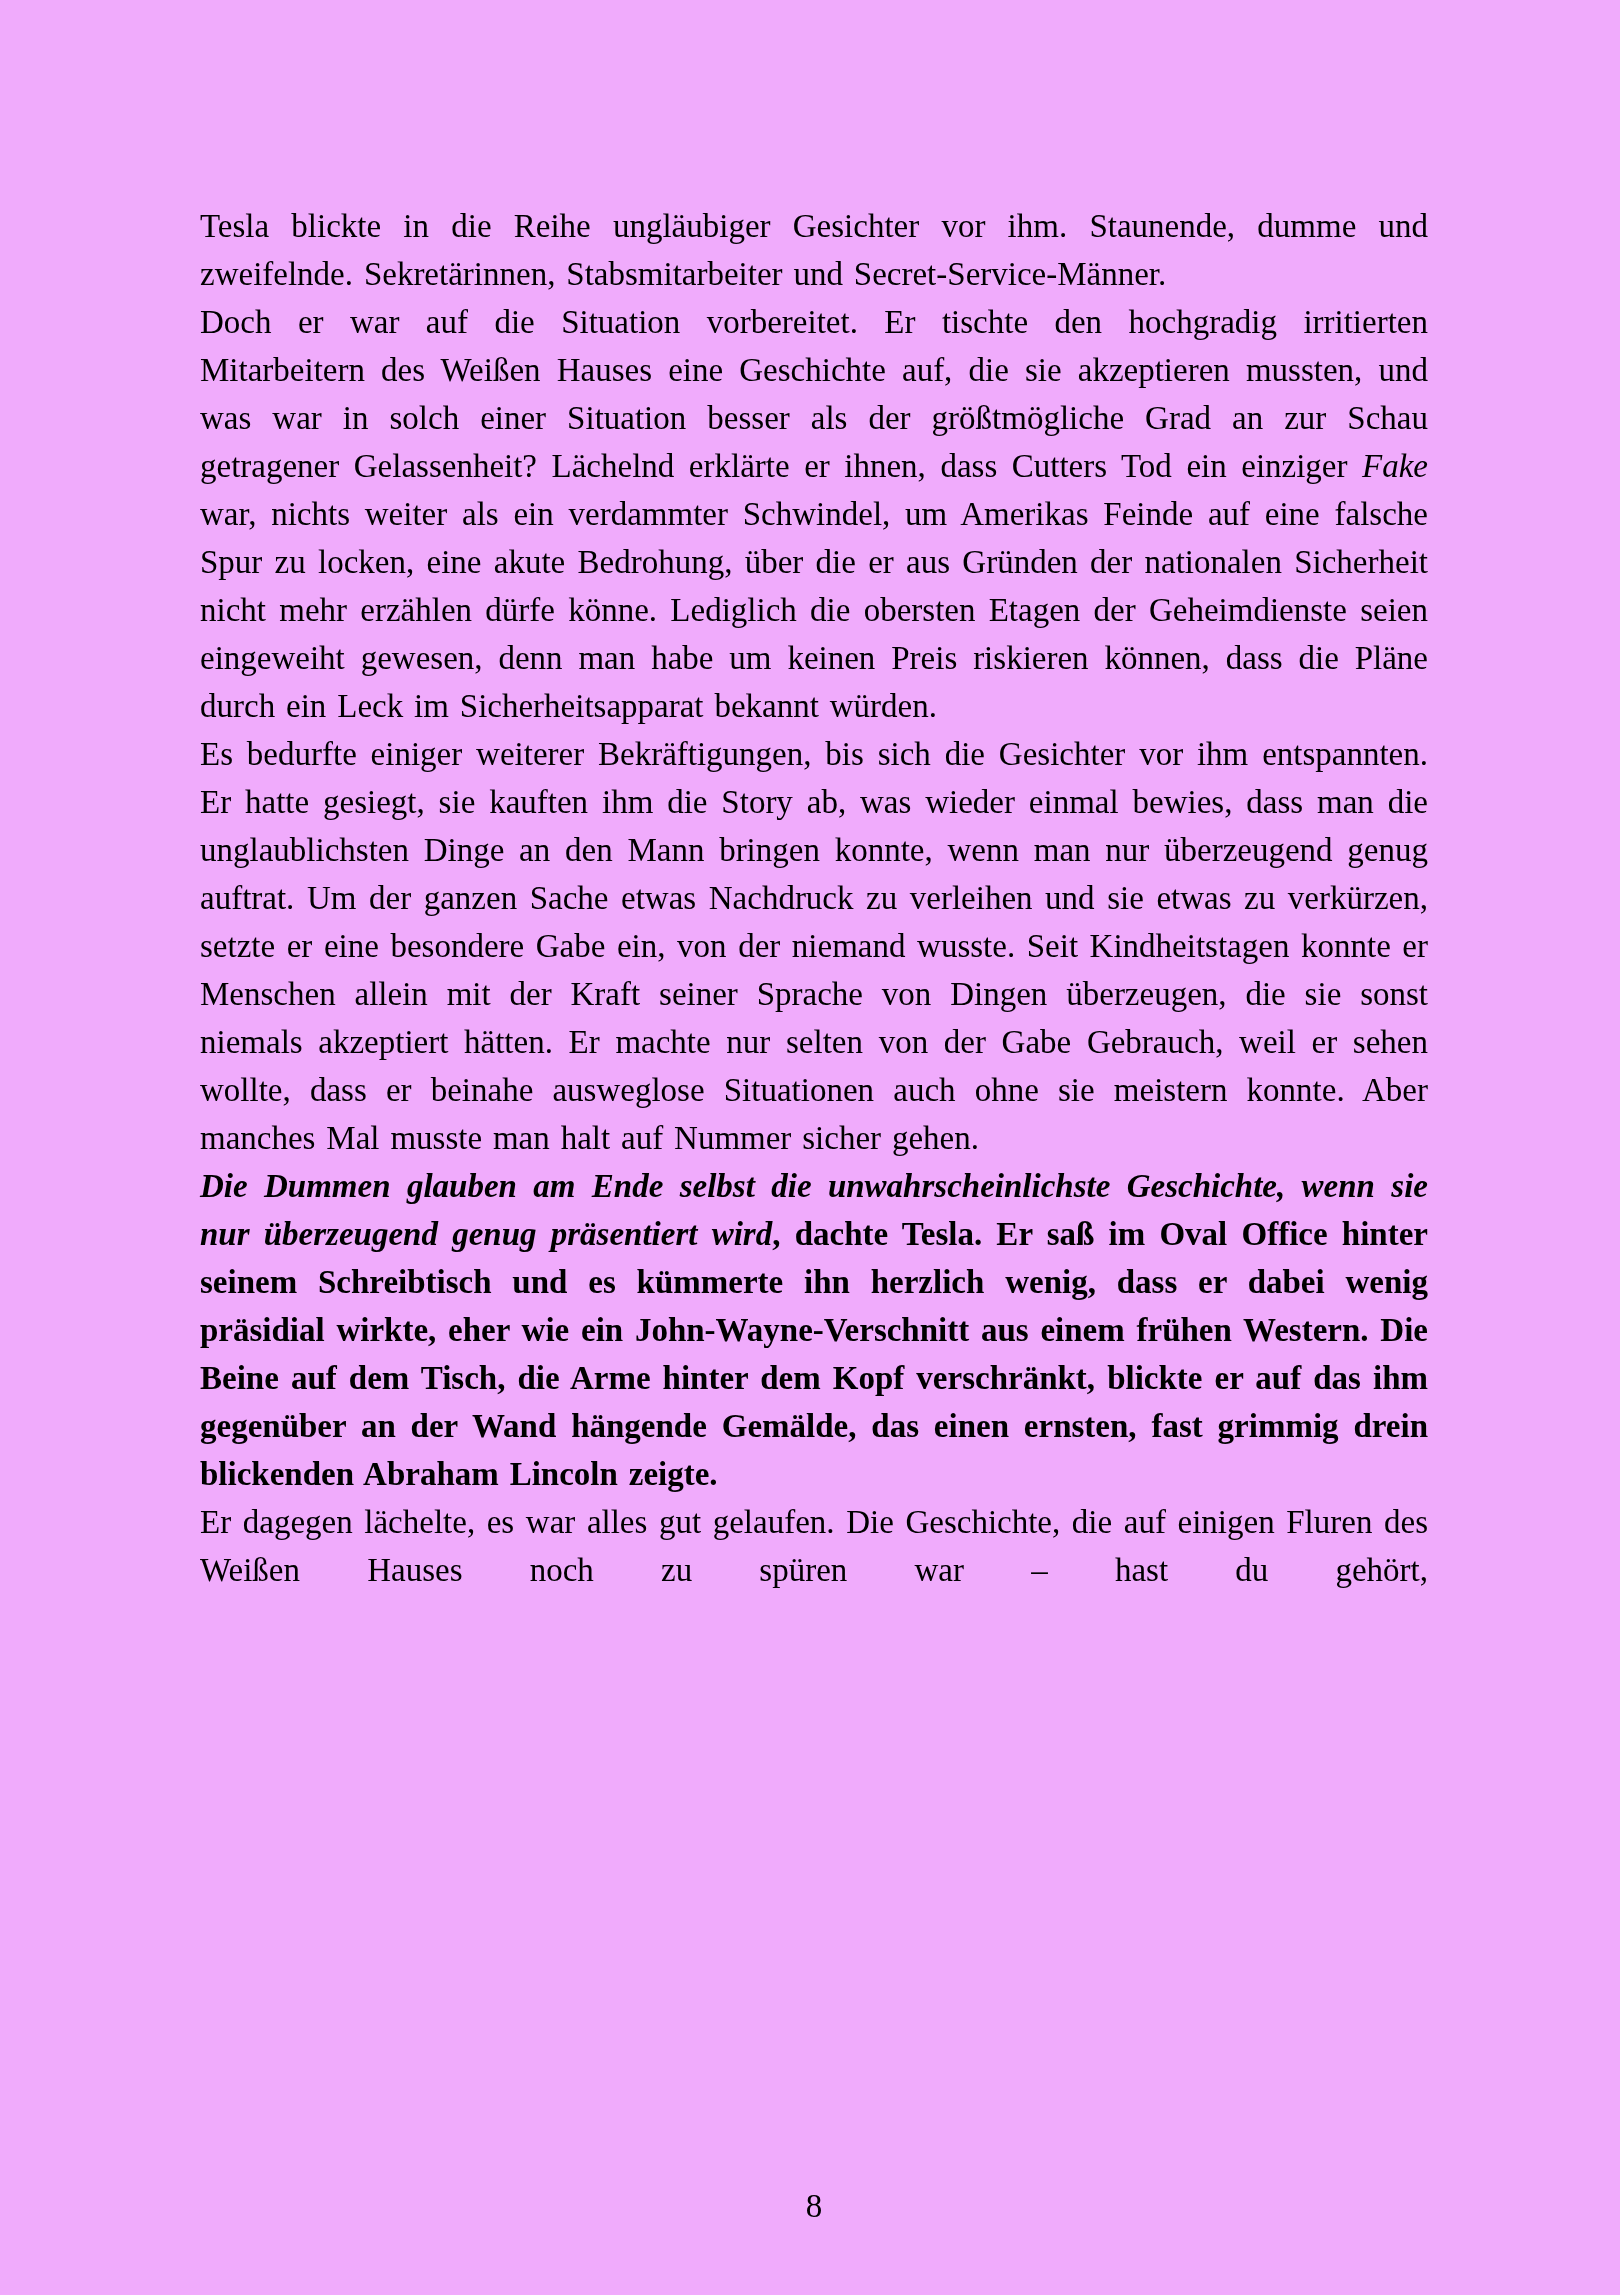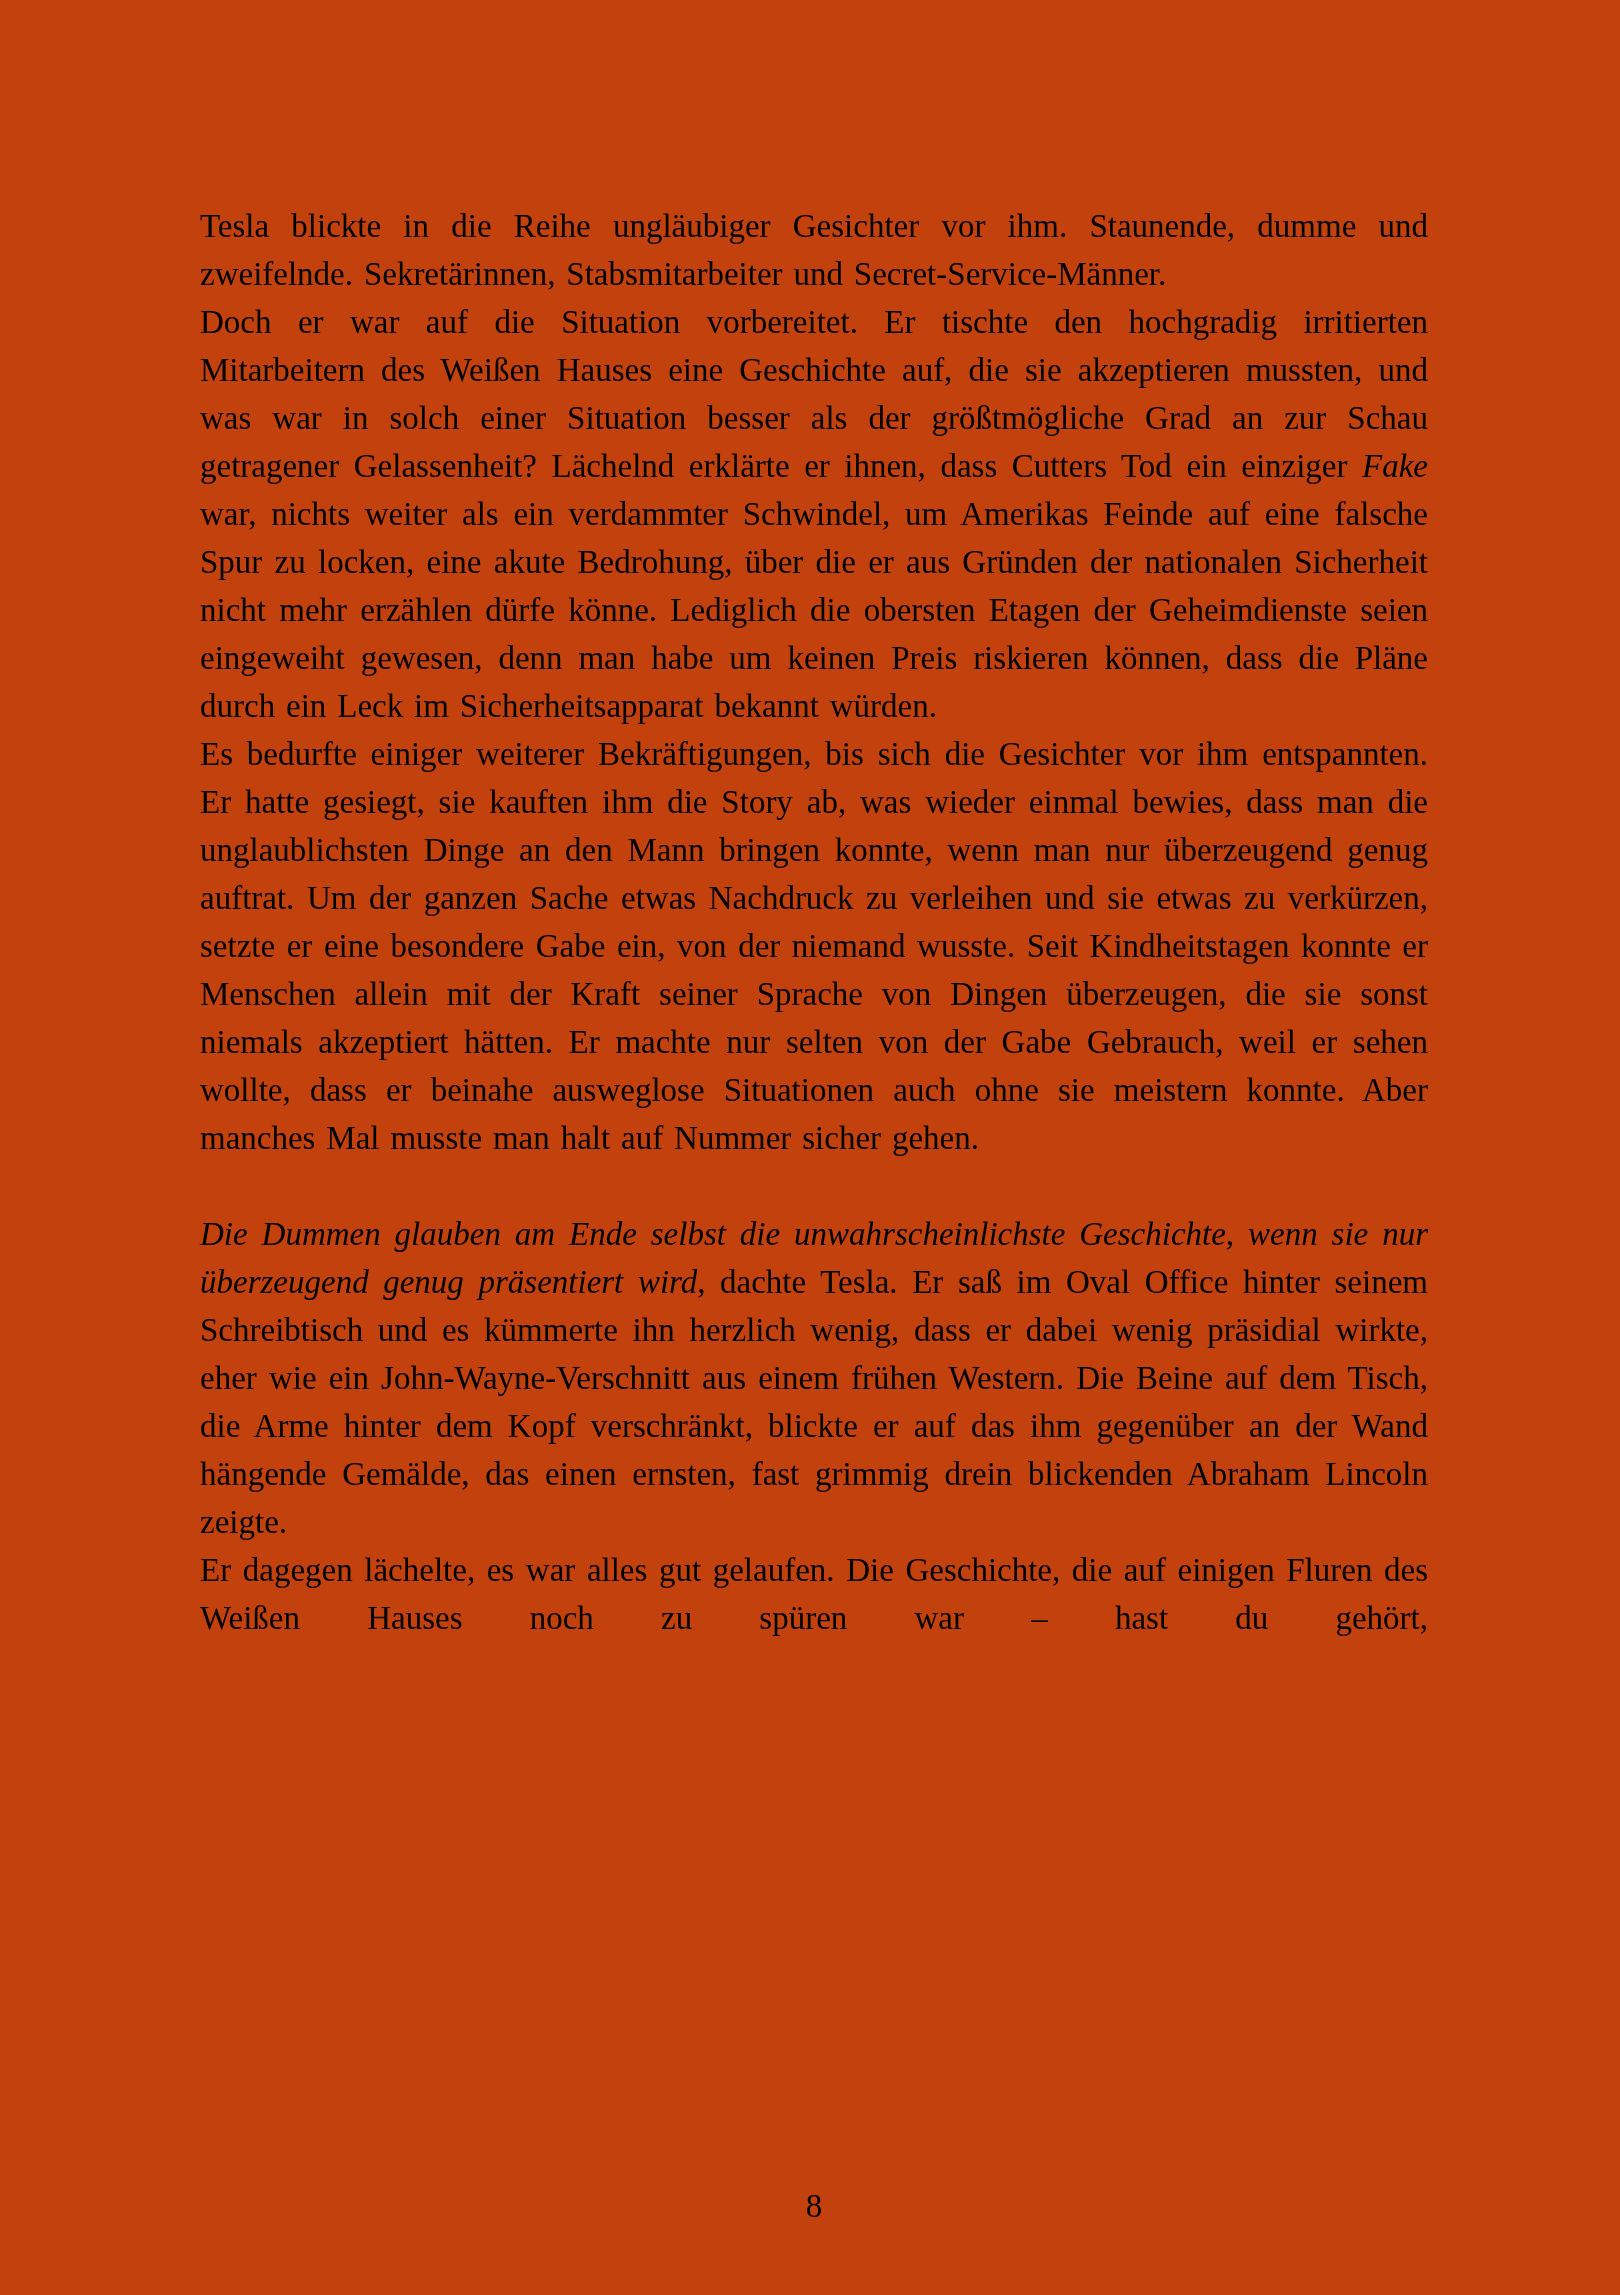--- a/index.html
+++ b/index.html
@@ -10,21 +10,21 @@
   body {
     width: 1620px;
     height: 2295px;
     color: #000000;
     font-family: "Liberation Serif", "DejaVu Serif", serif;
   }
   .page {
     position: relative;
     width: 1620px;
     height: 2295px;
-    background: #c2410c;
+    background: #f0abfc;
     overflow: hidden;
   }
   .text-block {
     position: absolute;
     left: 200px;
     top: 202px;
     width: 1228px;
     font-size: 33px;
     line-height: 48px;
     text-align: justify;
@@ -32,21 +32,21 @@
   }
   p.para {
     margin: 0;
     padding: 0;
     word-spacing: 0.08em;
     hyphens: auto;
     -webkit-hyphens: auto;
     -moz-hyphens: auto;
   }
   p.space-before {
-    margin-top: 48px;
+    font-weight: bold;
   }
   p.justify-last {
     text-align-last: justify;
   }
   .run-italic {
     font-style: italic;
   }
   .page-number {
     position: absolute;
     left: 200px;

